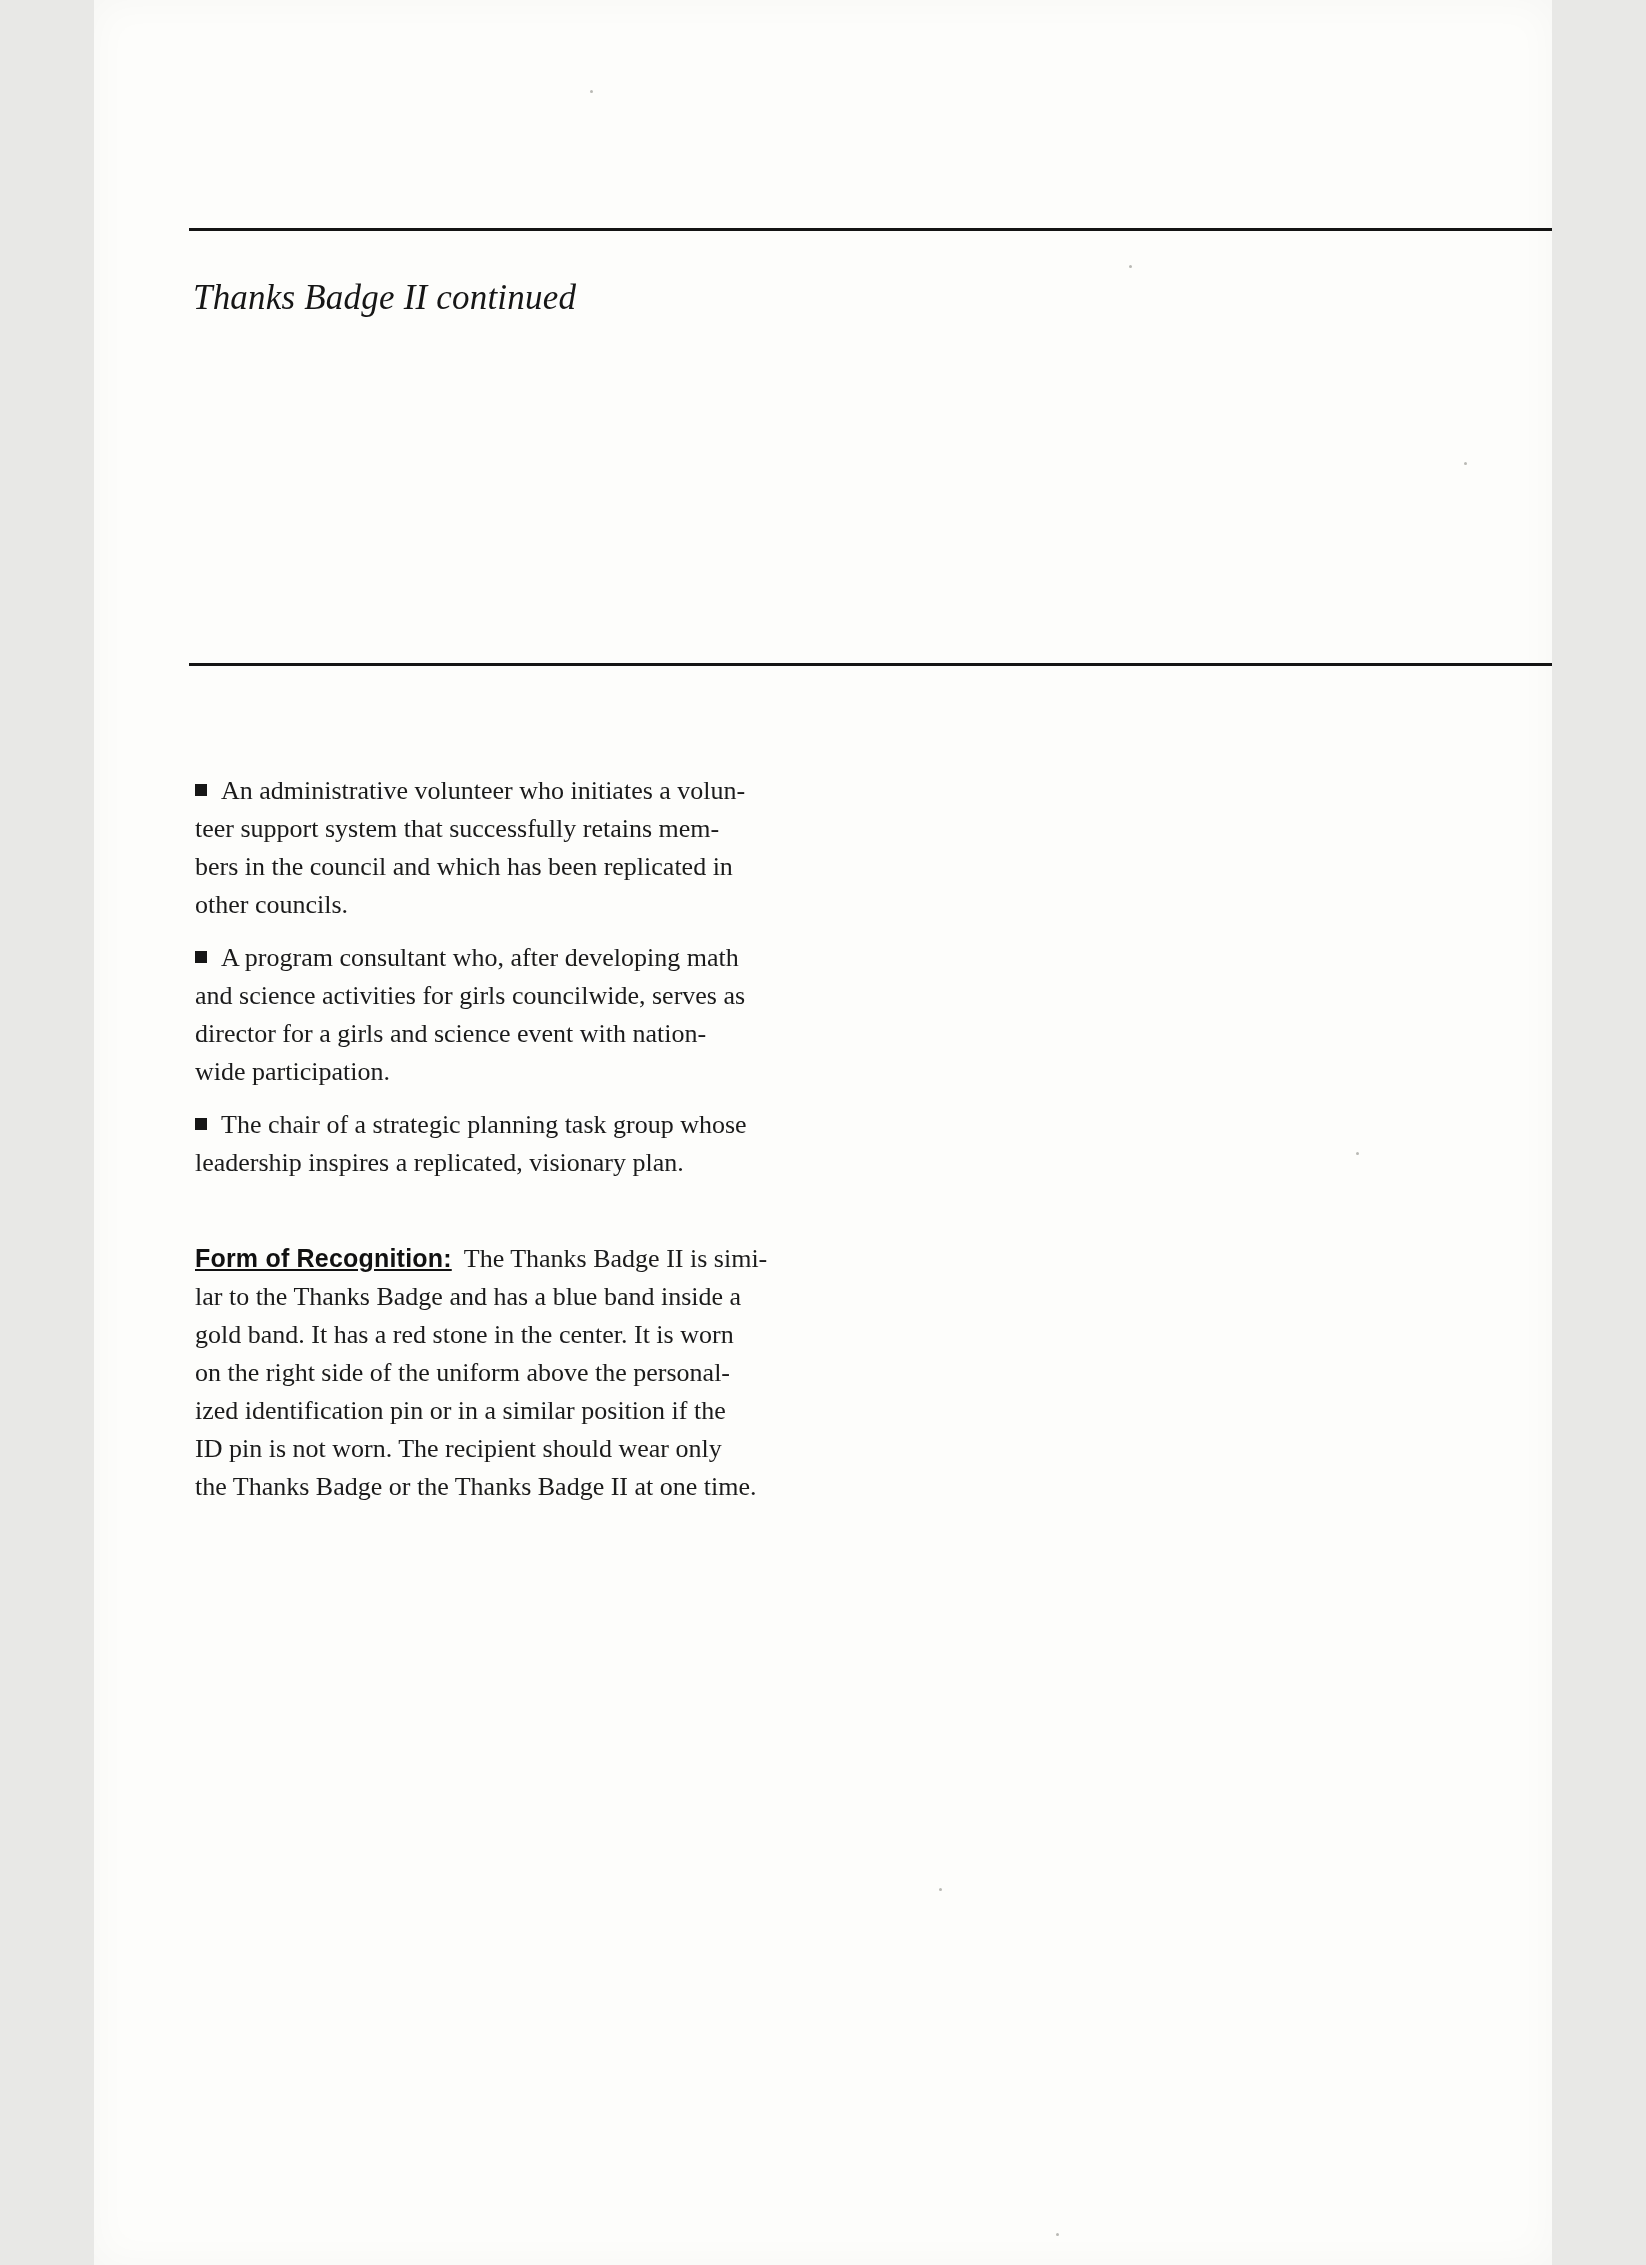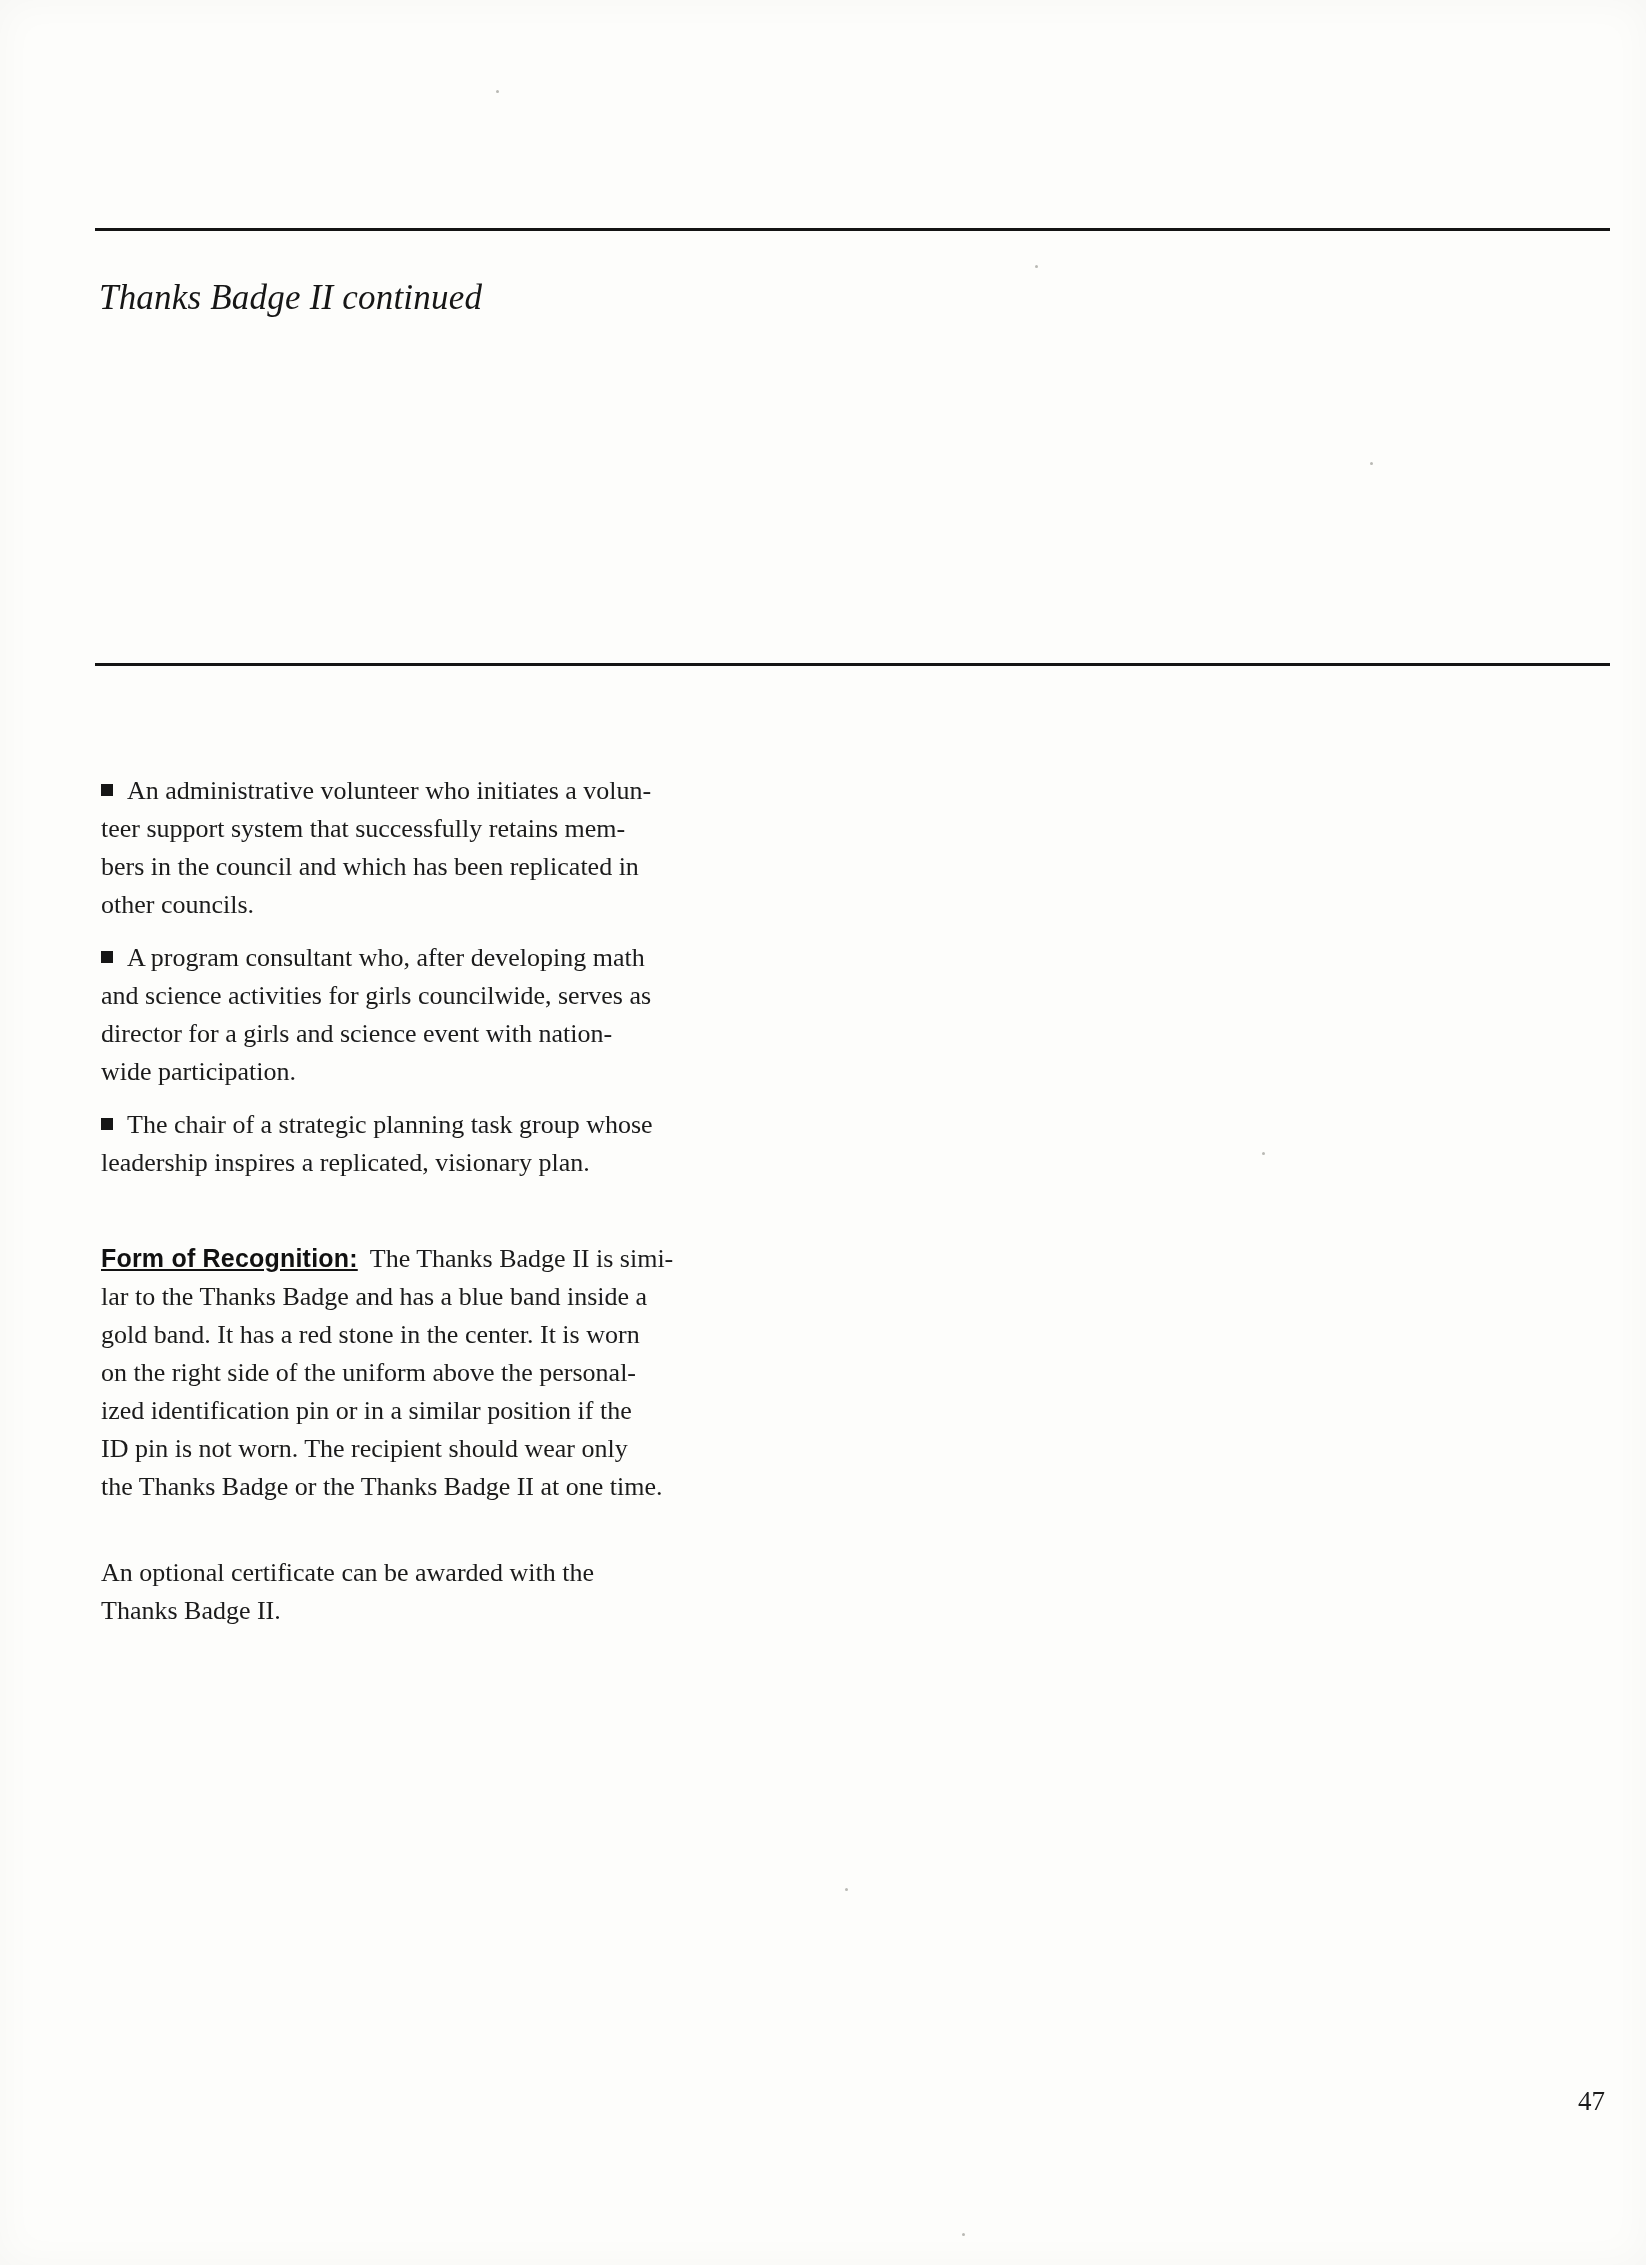--- a/index.html
+++ b/index.html
@@ -2,28 +2,29 @@
 <html><head>
 <meta charset="utf-8">
 <style>
   html, body {
     margin: 0;
     padding: 0;
     background: #e8e8e6;
   }
   .page {
     position: relative;
-    width: 1646px;
+    width: 1450px;
     height: 2265px;
     margin: 0 auto;
     background: #fdfdfb;
     color: #1c1c1c;
     font-family: "Liberation Serif", "DejaVu Serif", serif;
     overflow: hidden;
     box-shadow: inset 0 0 40px rgba(0,0,0,0.03);
+    padding-left: 8px;
   }
   .rule {
     position: absolute;
     left: 95px;
     width: 1515px;
     height: 3px;
     background: #141414;
   }
   .rule-top { top: 228px; }
   .rule-second { top: 663px; }
@@ -113,22 +114,20 @@
 leadership inspires a replicated, visionary plan.</span></p>
 
     <p class="para recognition-paragraph"><span class="recognition-label">Form of Recognition:</span><span>The Thanks Badge II is simi-
 lar to the Thanks Badge and has a blue band inside a
 gold band. It has a red stone in the center. It is worn
 on the right side of the uniform above the personal-
 ized identification pin or in a similar position if the
 ID pin is not worn. The recipient should wear only
 the Thanks Badge or the Thanks Badge II at one time.</span></p>
 
-    <p class="para optional-paragraph"><span>An optional certificate can be awarded with the
-Thanks Badge II.</span></p>
 
   </div>
 
   <div class="page-number">47</div>
 
   <div class="speck" style="left: 496px; top: 90px;"></div>
   <div class="speck" style="left: 1035px; top: 265px;"></div>
   <div class="speck" style="left: 1370px; top: 462px;"></div>
   <div class="speck" style="left: 1262px; top: 1152px;"></div>
   <div class="speck" style="left: 845px; top: 1888px;"></div>

